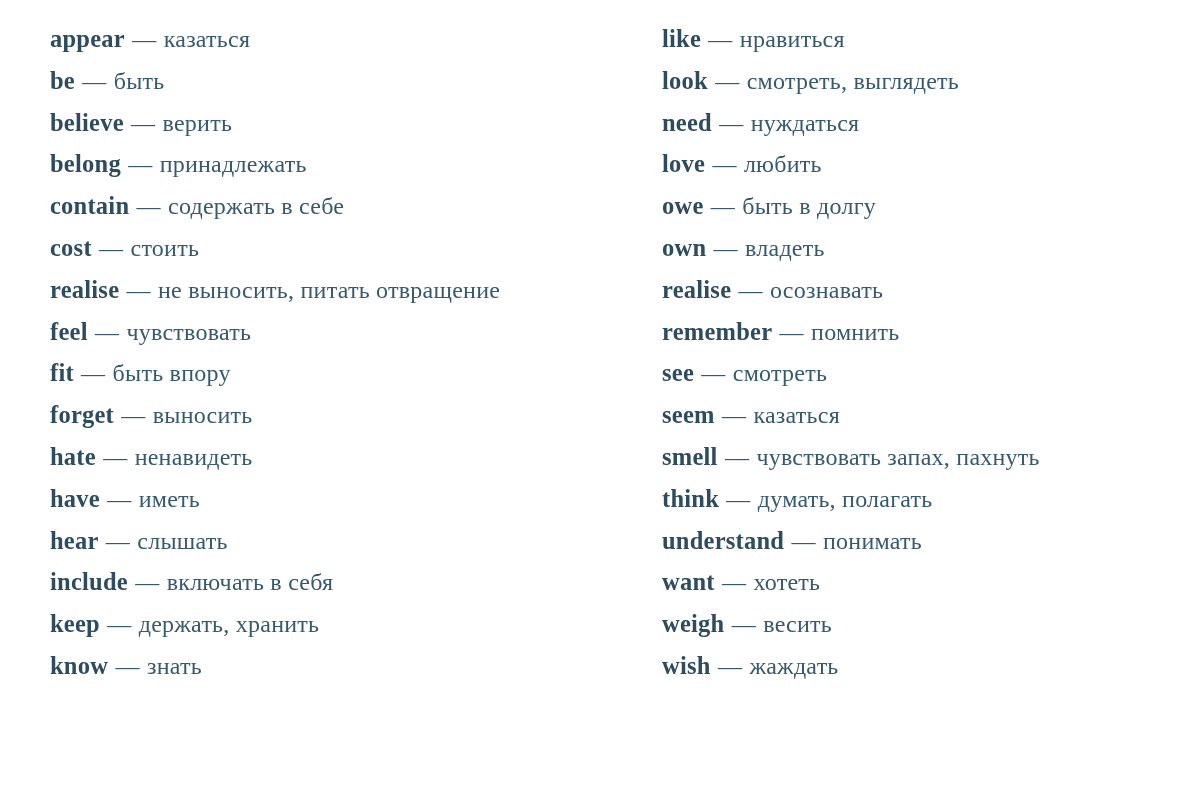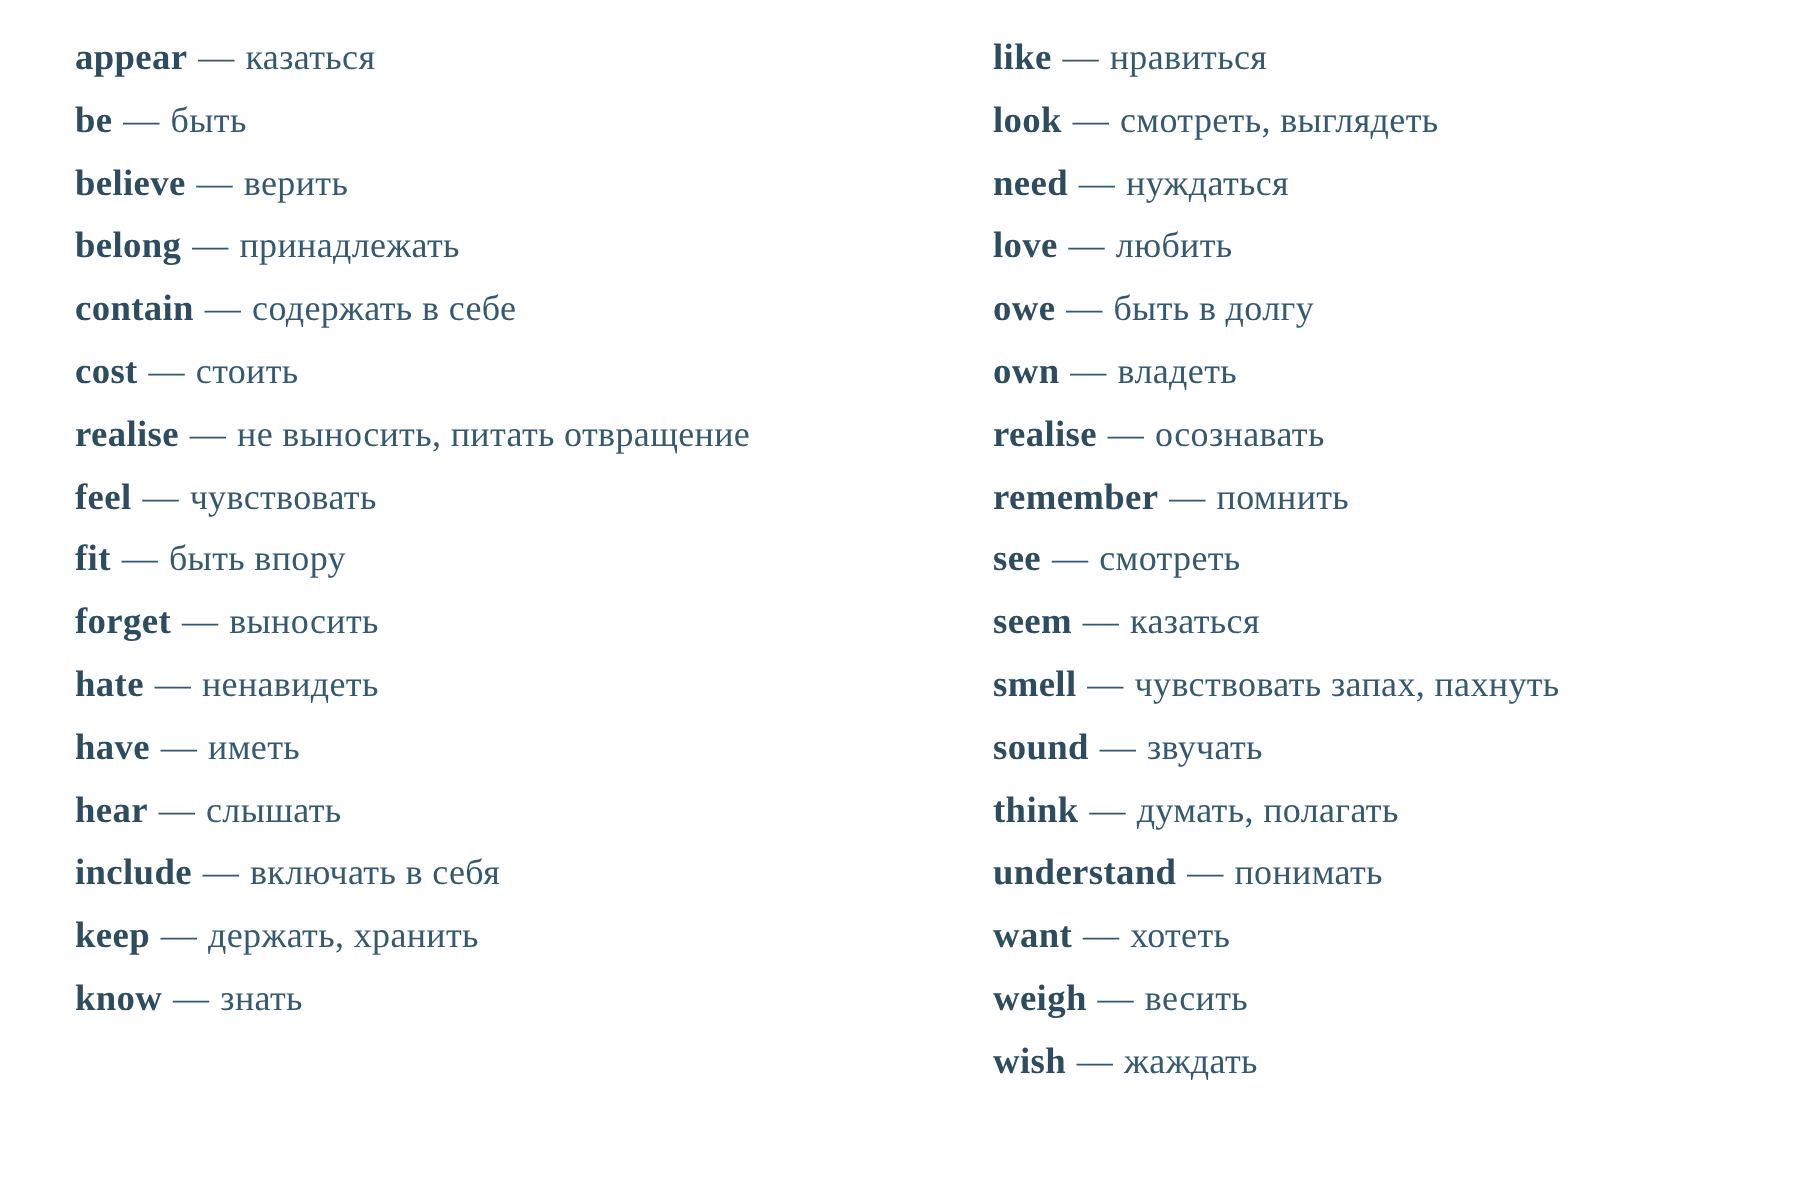--- a/index.html
+++ b/index.html
@@ -112,21 +112,20 @@
         <li class="vocab-entry"><span class="term">look</span> <span class="dash">—</span> <span class="definition">смотреть, выглядеть</span></li>
         <li class="vocab-entry"><span class="term">need</span> <span class="dash">—</span> <span class="definition">нуждаться</span></li>
         <li class="vocab-entry"><span class="term">love</span> <span class="dash">—</span> <span class="definition">любить</span></li>
         <li class="vocab-entry"><span class="term">owe</span> <span class="dash">—</span> <span class="definition">быть в долгу</span></li>
         <li class="vocab-entry"><span class="term">own</span> <span class="dash">—</span> <span class="definition">владеть</span></li>
         <li class="vocab-entry"><span class="term">realise</span> <span class="dash">—</span> <span class="definition">осознавать</span></li>
         <li class="vocab-entry"><span class="term">remember</span> <span class="dash">—</span> <span class="definition">помнить</span></li>
         <li class="vocab-entry"><span class="term">see</span> <span class="dash">—</span> <span class="definition">смотреть</span></li>
         <li class="vocab-entry"><span class="term">seem</span> <span class="dash">—</span> <span class="definition">казаться</span></li>
         <li class="vocab-entry"><span class="term">smell</span> <span class="dash">—</span> <span class="definition">чувствовать запах, пахнуть</span></li>
-        <li class="vocab-entry"><span class="term">sound</span> <span class="dash">—</span> <span class="definition">звучать</span></li>
         <li class="vocab-entry"><span class="term">think</span> <span class="dash">—</span> <span class="definition">думать, полагать</span></li>
         <li class="vocab-entry"><span class="term">understand</span> <span class="dash">—</span> <span class="definition">понимать</span></li>
         <li class="vocab-entry"><span class="term">want</span> <span class="dash">—</span> <span class="definition">хотеть</span></li>
         <li class="vocab-entry"><span class="term">weigh</span> <span class="dash">—</span> <span class="definition">весить</span></li>
         <li class="vocab-entry"><span class="term">wish</span> <span class="dash">—</span> <span class="definition">жаждать</span></li>
       </ul>
   </div>
 </div>
 
 </body></html>

